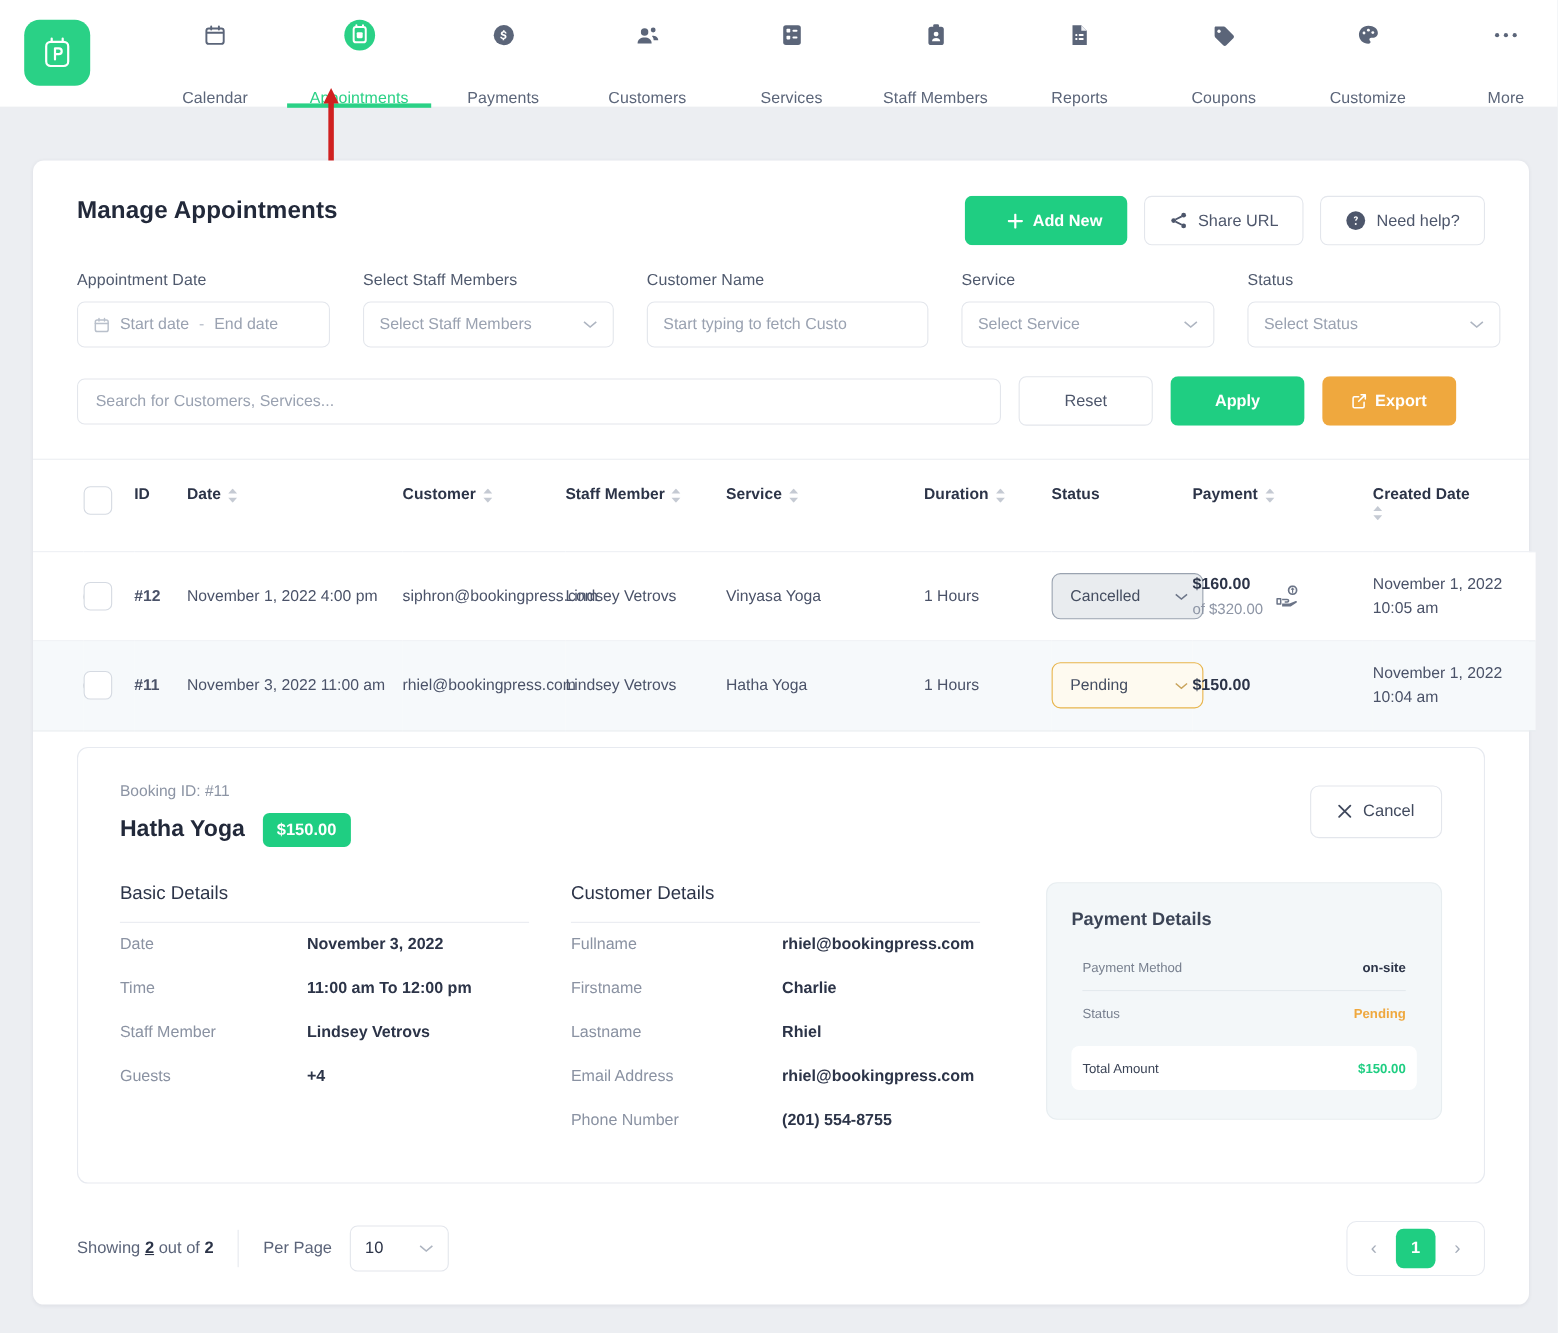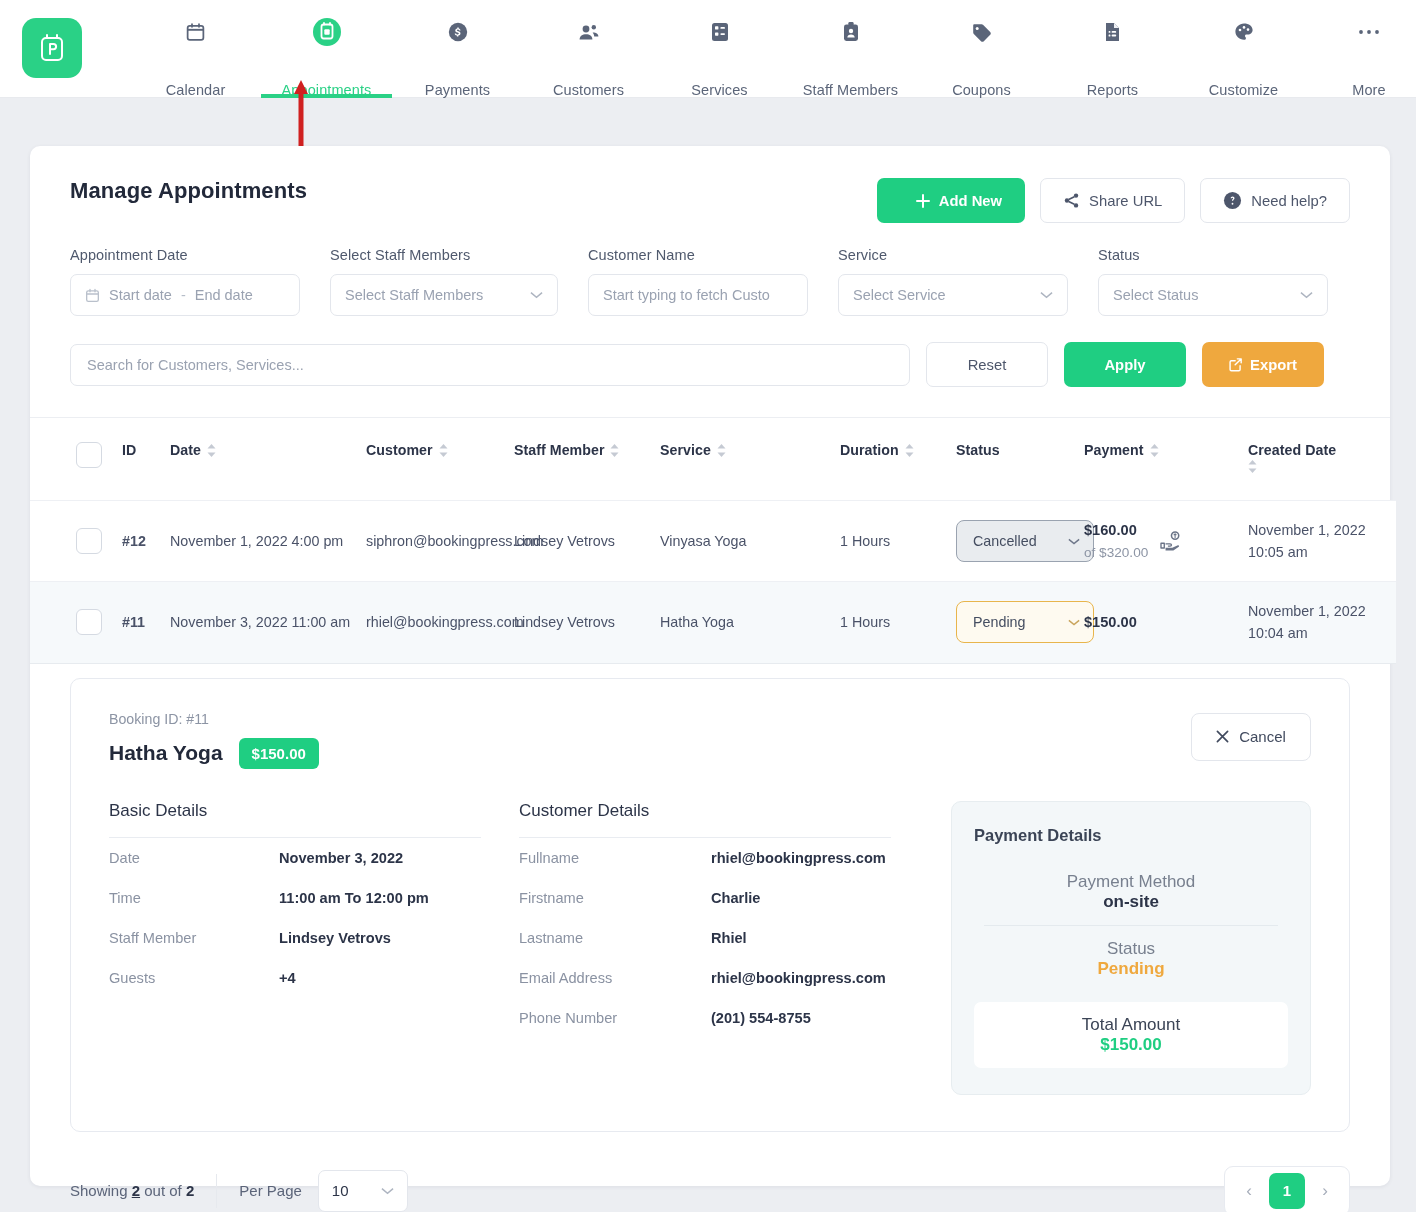--- a/index.html
+++ b/index.html
@@ -62,21 +62,21 @@
   .f-group { display: flex; flex-direction: column; }
   .f-label { font-size: 14.5px; color: #4f596d; margin-bottom: 11px; letter-spacing: .1px; }
   .field {
     height: 42px; border: 1px solid #e3e6ec; border-radius: 7px; background: #fff;
     display: flex; align-items: center; padding: 0 14px; font-size: 14.5px; color: #9aa2b1;
     position: relative; cursor: pointer; overflow: hidden;
   }
   .field .chev { margin-left: auto; }
   .w-date { width: 230px; }
   .w-staff { width: 228px; }
-  .w-cust  { width: 220px; }
+  .w-cust  { width: 256px; }
   .w-serv  { width: 230px; }
   .w-stat  { width: 230px; }
   .dsep { margin: 0 9px; color: #b6bdc9; }
 
   .searchrow { display: flex; align-items: center; gap: 16px; padding: 26px 40px 30px 40px; }
   .searchbox {
     flex: 0 0 840px; height: 42px; border: 1px solid #e3e6ec; border-radius: 7px;
     display: flex; align-items: center; padding: 0 16px; font-size: 14.5px; color: #9aa2b1;
     background: #fff;
   }
@@ -164,21 +164,21 @@
   .kv .v { color: #2c3448; font-weight: 700; }
   .kv.basic .k { width: 170px; flex: 0 0 170px; }
   .kv.basic .v { font-weight: 700; }
   .pay-card {
     background: #f3f7f9; border: 1px solid #e7edf0; border-radius: 10px;
     padding: 24px 22px 26px 22px;
   }
   .pay-title { font-size: 16.5px; font-weight: 700; color: #3b4456; margin-bottom: 14px; }
   .pay-row {
     display: flex; align-items: center; justify-content: space-between;
-    font-size: 17px; padding: 13px 10px; flex-direction: column;
+    font-size: 12px; padding: 13px 10px;
   }
   .pay-row .pk { color: #78808f; }
   .pay-row .pv { color: #2c3448; font-weight: 700; }
   .pay-div { height: 1px; background: #e4eaee; margin: 0 10px; }
   .pv-pending { color: #efa83e !important; }
   .pay-total { background: #fff; border-radius: 7px; margin-top: 10px; }
   .pay-total .pk { color: #3b4456; font-weight: 400; }
   .pv-amount { color: #1fce82 !important; }
 
   
@@ -291,40 +291,40 @@
             <rect x="6.4" y="1" width="5.2" height="3.4" rx="1.2"></rect>
             <circle cx="9" cy="10" r="2.2" fill="#fff"></circle>
             <path d="M5.3 16.6c0-2 1.7-3 3.7-3s3.7 1 3.7 3H5.3z" fill="#fff"></path>
           </svg>
         </span>
         <span class="nlabel">Staff Members</span>
       </div>
 
       <div class="navitem">
         <span class="nicon">
-          <svg width="23" height="22" viewBox="0 0 23 22" fill="#5b6579">
-            <path d="M2 3.2h9.6c.5 0 1 .2 1.4.6l7.2 7.2c.8.8.8 2 0 2.8l-6.4 6.4c-.8.8-2 .8-2.8 0L3.8 13c-.4-.4-.6-.9-.6-1.4V4.4c0-.7.5-1.2 1.2-1.2z"></path>
-            <circle cx="7.2" cy="7.4" r="1.5" fill="#fff"></circle>
-          </svg>
-        </span>
-        <span class="nlabel">Coupons</span>
-      </div>
-
-      <div class="navitem">
-        <span class="nicon">
           <svg width="19" height="22" viewBox="0 0 19 22" fill="#5b6579">
             <path d="M3 2h8l5 5v13H3V2z"></path>
             <path d="M11 2v5h5" fill="#eef0f4"></path>
             <rect x="5.6" y="10" width="1.8" height="1.8" rx=".5" fill="#fff"></rect>
             <rect x="8.6" y="10" width="4.6" height="1.8" rx=".9" fill="#fff"></rect>
             <rect x="5.6" y="13.6" width="1.8" height="1.8" rx=".5" fill="#fff"></rect>
             <rect x="8.6" y="13.6" width="4.6" height="1.8" rx=".9" fill="#fff"></rect>
           </svg>
         </span>
         <span class="nlabel">Reports</span>
+      </div>
+
+      <div class="navitem">
+        <span class="nicon">
+          <svg width="23" height="22" viewBox="0 0 23 22" fill="#5b6579">
+            <path d="M2 3.2h9.6c.5 0 1 .2 1.4.6l7.2 7.2c.8.8.8 2 0 2.8l-6.4 6.4c-.8.8-2 .8-2.8 0L3.8 13c-.4-.4-.6-.9-.6-1.4V4.4c0-.7.5-1.2 1.2-1.2z"></path>
+            <circle cx="7.2" cy="7.4" r="1.5" fill="#fff"></circle>
+          </svg>
+        </span>
+        <span class="nlabel">Coupons</span>
       </div>
 
       <div class="navitem">
         <span class="nicon">
           <svg width="22" height="22" viewBox="0 0 22 22" fill="#5b6579">
             <path d="M11 2.4c-4.8 0-8.6 3.6-8.6 8.2 0 4.6 3.8 8.2 8.6 8.2 1.2 0 1.9-.7 1.9-1.6 0-.5-.2-.8-.5-1.1-.3-.3-.5-.6-.5-1.1 0-.9.7-1.6 1.6-1.6h1.4c2.6 0 4.7-2 4.7-4.5 0-3.8-3.7-6.5-8.6-6.5z"></path>
             <circle cx="7" cy="9" r="1.3" fill="#fff"></circle>
             <circle cx="11" cy="6.4" r="1.3" fill="#fff"></circle>
             <circle cx="15" cy="8.6" r="1.3" fill="#fff"></circle>
           </svg>

